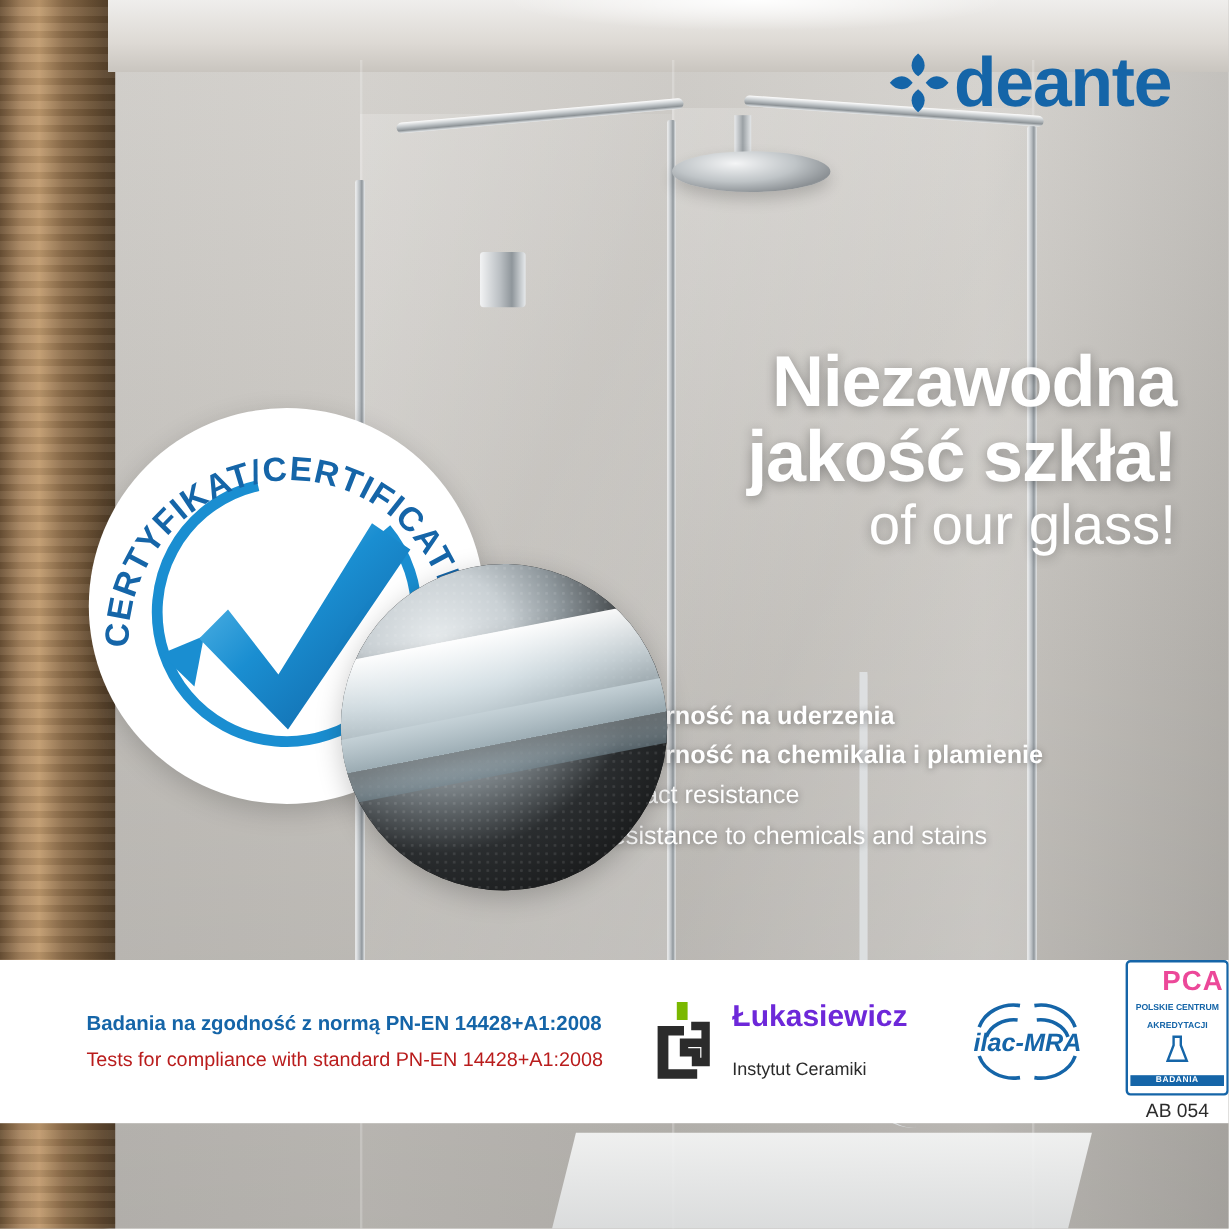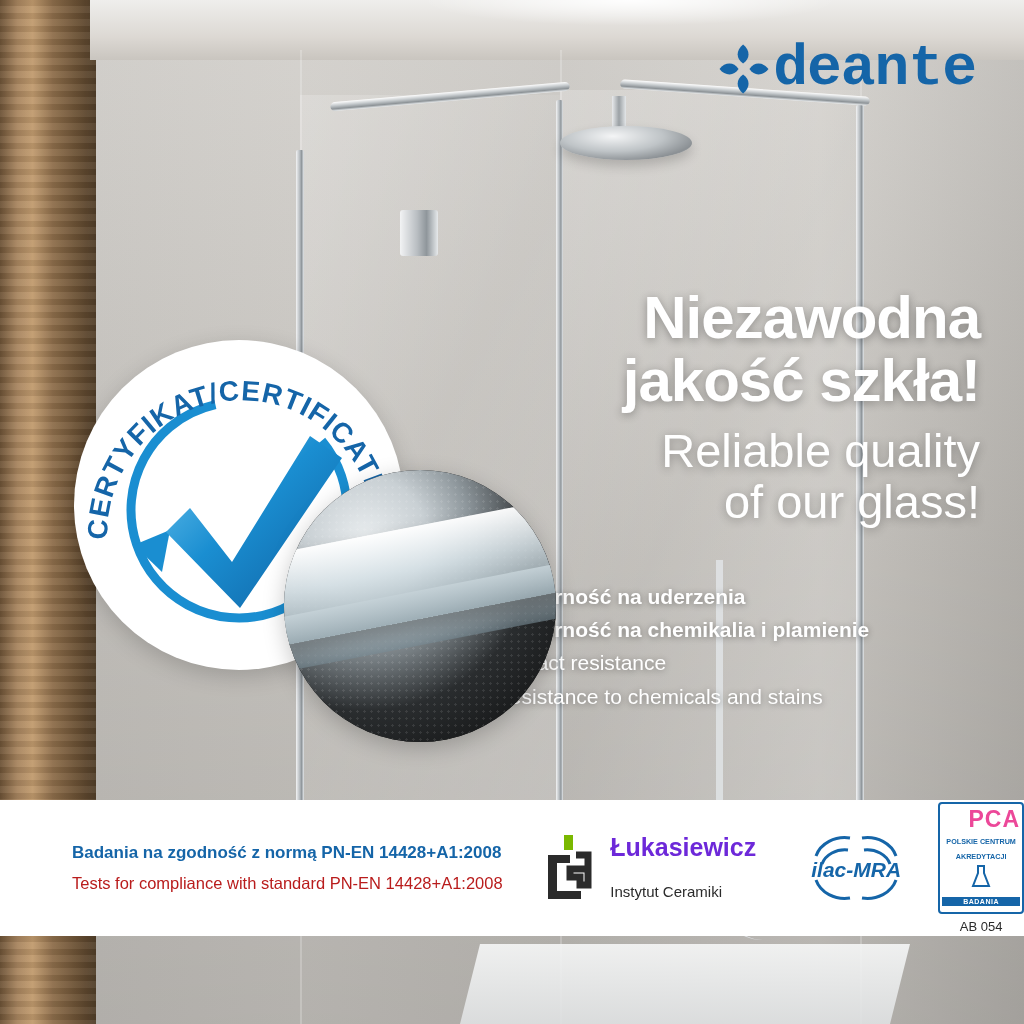--- a/index.html
+++ b/index.html
@@ -99,21 +99,20 @@
     opacity: .9;
   }
 
   
   .logo {
     position: absolute;
     right: 48px;
     top: 40px;
     display: flex;
     align-items: center;
-    font-family: Liberation Mono, monospace;
   }
   .logo-mark { width: 58px; height: 58px; }
   .logo-text {
     color: #1565a8;
     font-size: 58px;
     font-weight: bold;
     letter-spacing: -1px;
     line-height: 1;
   }
 
@@ -299,21 +298,21 @@
     background: #1565a8;
     color:#fff;
     font-size: 7px;
     font-weight: bold;
     letter-spacing: .5px;
     padding: 1px 0;
     margin-top: 3px;
   }
   .pca-code {
     color: #2b2b2b;
-    font-size: 13px;
+    font-size: 16px;
     margin-top: 5px;
   }
 </style>
 </head>
 <body>
 
 <div class="poster">
 
   <div class="bg"></div>
   <div class="wood"></div>
@@ -345,21 +344,20 @@
         <path d="M5 32c3-4 7-6 11-6s7 2 10 6c-3 4-6 6-10 6s-8-2-11-6z"></path>
         <path d="M59 32c-3 4-7 6-11 6s-7-2-10-6c3-4 6-6 10-6s8 2 11 6z"></path>
       </g>
     </svg>
     <div class="logo-text">deante</div>
   </div>
 
   <div class="headline">
     <div class="l1">Niezawodna</div>
     <div class="l2">jakość szkła!</div>
-    <div class="sub1">Reliable quality</div>
     <div class="sub2">of our glass!</div>
   </div>
 
   <div class="bullets">
     <div class="b bold">- odporność na uderzenia</div>
     <div class="b bold">- odporność na chemikalia i plamienie</div>
     <div class="b">- impact resistance</div>
     <div class="b">- resistance to chemicals and stains</div>
   </div>
 

